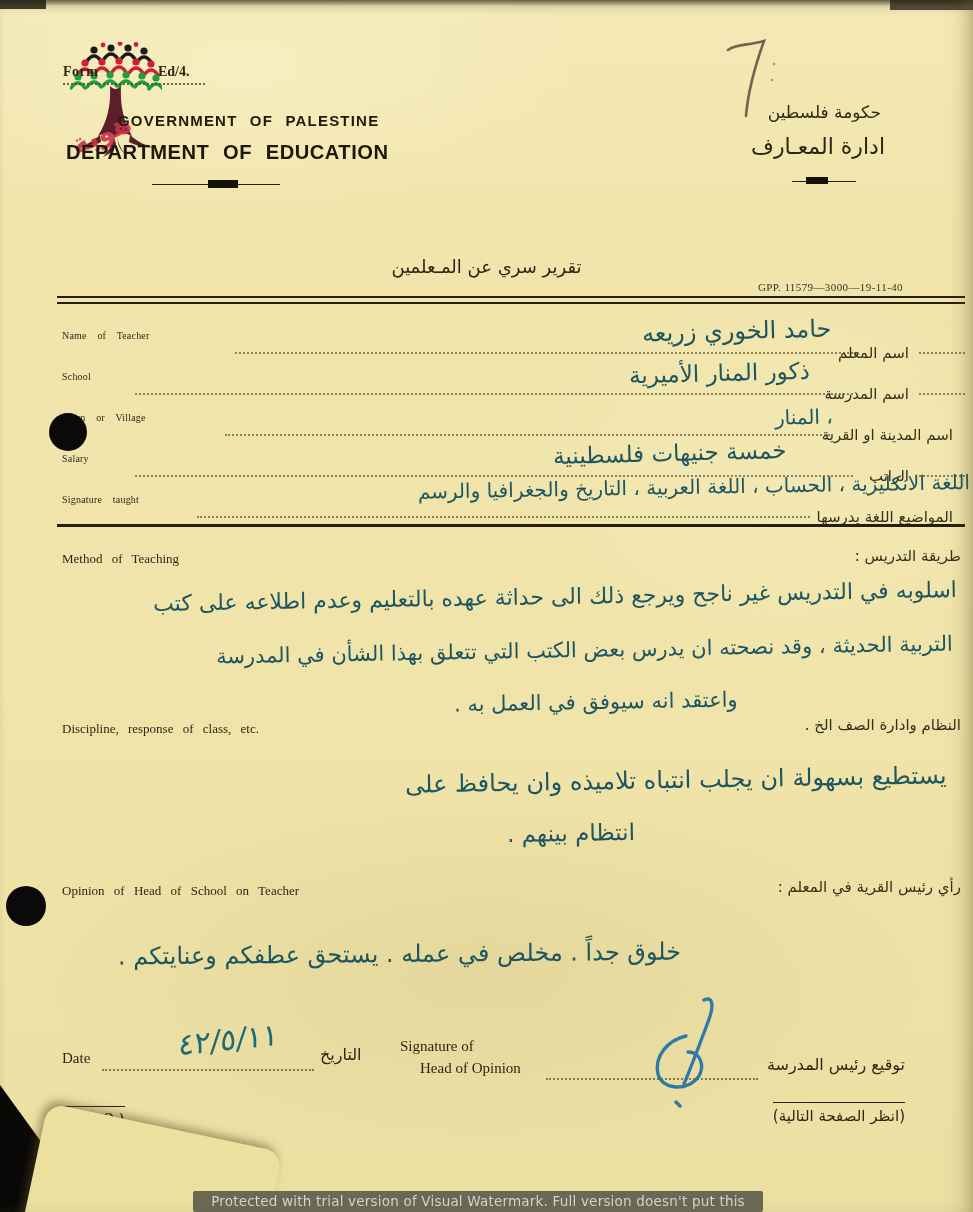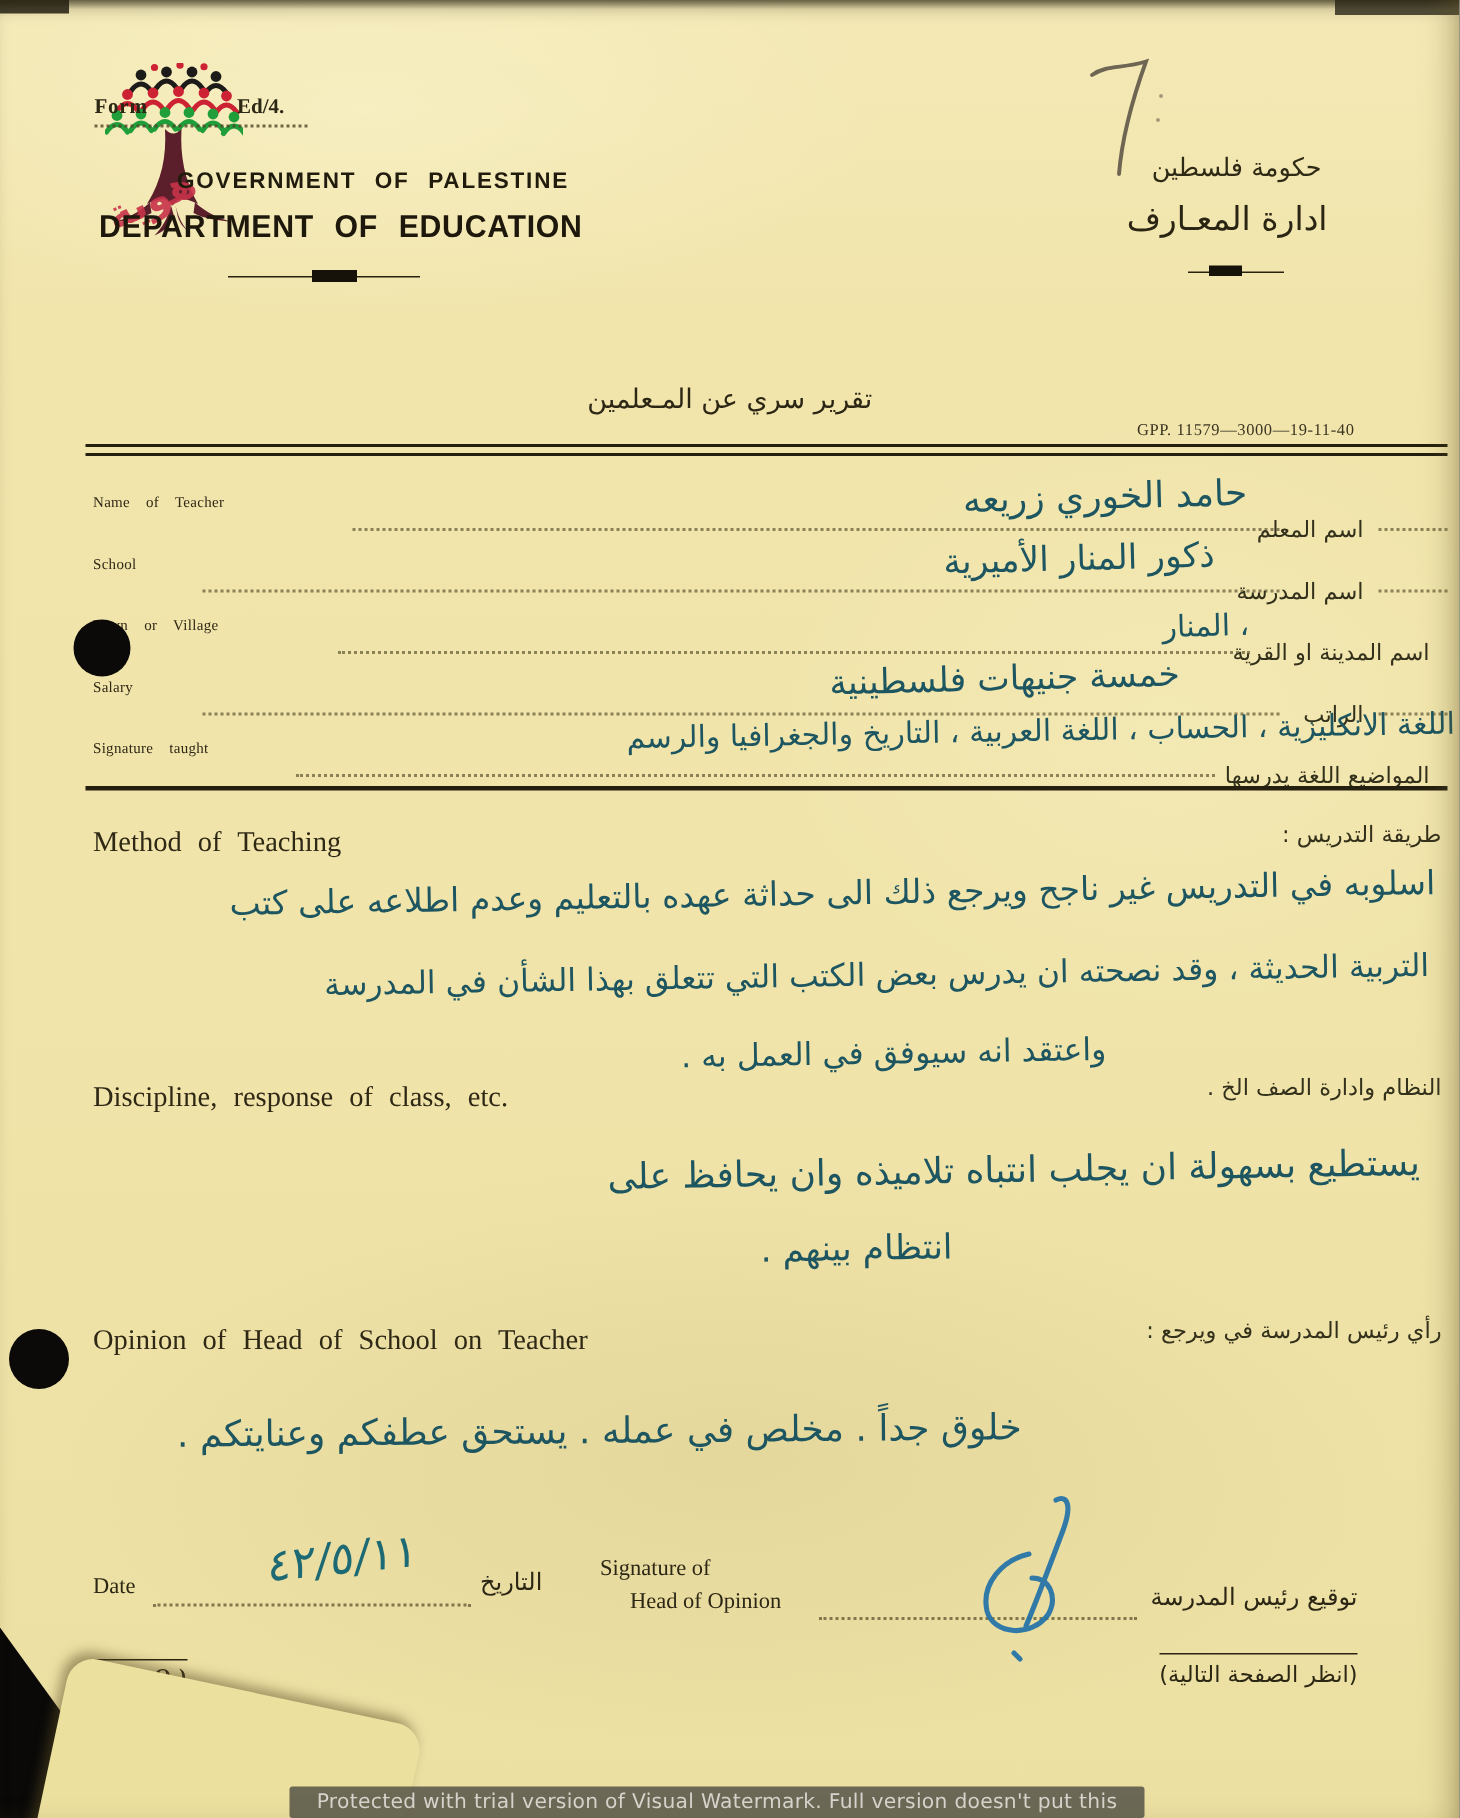--- a/index.html
+++ b/index.html
@@ -60,21 +60,21 @@
   #frow-4 .f-leader{left:140px;right:155px;} #frow-4 .f-ar{right:12px;}
   .f-hw{position:absolute;transform:rotate(-1.5deg);white-space:nowrap;}
   #frow-0 .f-hw{left:585px;top:-8px;font-size:24px;}
   #frow-1 .f-hw{left:572px;top:-6px;font-size:23px;}
   #frow-2 .f-hw{left:718px;top:-2px;font-size:20px;}
   #frow-3 .f-hw{left:496px;top:-8px;font-size:23px;}
   #frow-4 .f-hw{left:115px;top:-12px;width:798px;font-size:20px;text-align:right;transform:rotate(-1deg);}
 
   #rule-thick{left:57px;right:8px;top:524px;height:3px;background:#241f0f;}
 
-  .sec-en{font-size:19px;word-spacing:6px;color:#2e2815;}
+  .sec-en{font-size:13px;word-spacing:6px;color:#2e2815;}
   .sec-ar{font-size:15px;color:#33301b;}
   #method-en{left:62px;top:551px;}   #method-ar{right:12px;top:547px;}
   #disc-en{left:62px;top:721px;}     #disc-ar{right:12px;top:716px;}
   #op-en{left:62px;top:883px;}       #op-ar{right:12px;top:878px;}
 
   .hw-line{position:absolute;font-size:22px;white-space:nowrap;transform:rotate(-1deg);}
   #m-line1{right:16px;top:584px;}
   #m-line2{right:20px;top:638px;font-size:21px;}
   #m-line3{right:235px;top:690px;font-size:21px;}
   #d-line1{right:26px;top:766px;font-size:24px;}
@@ -221,21 +221,21 @@
   <div class="abs hw-line ar hw" id="m-line1">اسلوبه في التدريس غير ناجح ويرجع ذلك الى حداثة عهده بالتعليم وعدم اطلاعه على كتب</div>
   <div class="abs hw-line ar hw" id="m-line2">التربية الحديثة ، وقد نصحته ان يدرس بعض الكتب التي تتعلق بهذا الشأن في المدرسة</div>
   <div class="abs hw-line ar hw" id="m-line3">واعتقد انه سيوفق في العمل به .</div>
 
   <div class="abs sec-en" id="disc-en">Discipline, response of class, etc.</div>
   <div class="abs sec-ar ar" id="disc-ar">النظام وادارة الصف الخ .</div>
   <div class="abs hw-line ar hw" id="d-line1">يستطيع بسهولة ان يجلب انتباه تلاميذه وان يحافظ على</div>
   <div class="abs hw-line ar hw" id="d-line2">انتظام بينهم .</div>
 
   <div class="abs sec-en" id="op-en">Opinion of Head of School on Teacher</div>
-  <div class="abs sec-ar ar" id="op-ar">رأي رئيس المدرسة في ويرجع :</div>
+  <div class="abs sec-ar ar" id="op-ar">رأي رئيس القرية في المعلم :</div>
   <div class="abs hw-line ar hw" id="o-line1">خلوق جداً . مخلص في عمله . يستحق عطفكم وعنايتكم .</div>
 
   <span class="abs" id="date-en">Date</span>
   <div class="abs decor" id="date-leader"></div>
   <span class="abs hw" id="date-hw">٤٢/٥/١١</span>
   <span class="abs ar" id="date-ar">التاريخ</span>
 
   <span class="abs" id="sig-en1">Signature of</span>
   <span class="abs" id="sig-en2">Head of Opinion</span>
   <div class="abs decor" id="sig-leader"></div>

